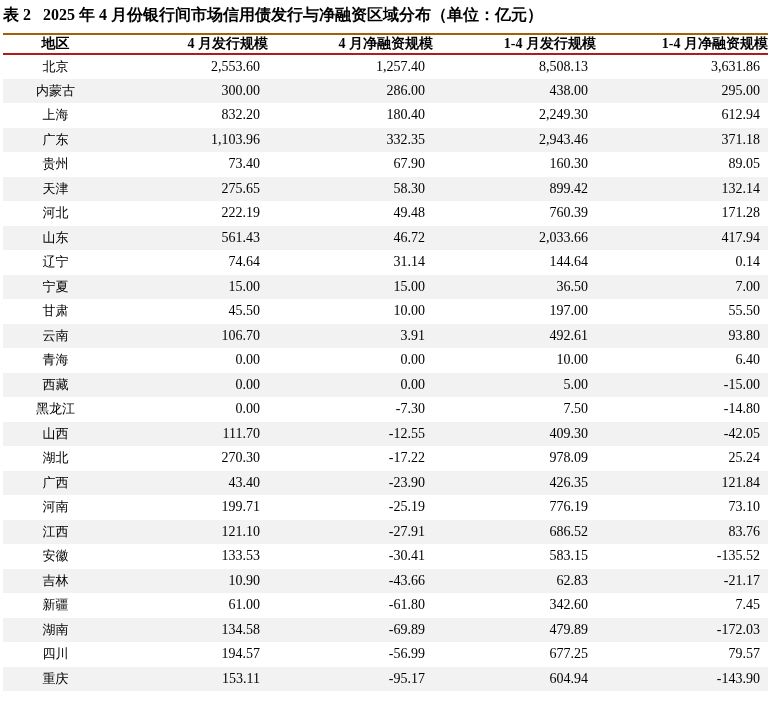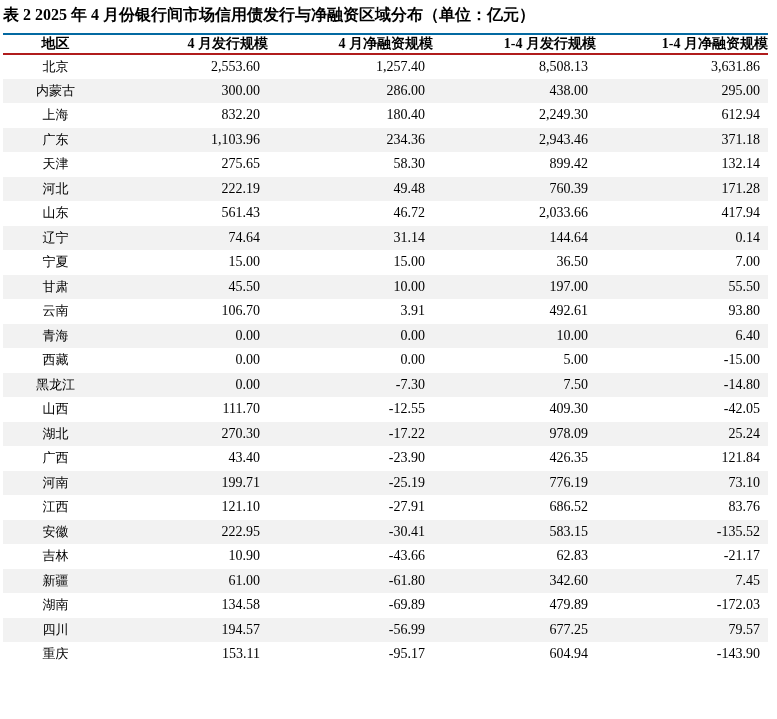--- a/index.html
+++ b/index.html
@@ -1,21 +1,21 @@
 <!DOCTYPE html>
 <html><head>
   <meta charset="utf-8">
   <style>
     html, body { margin: 0; padding: 0; background: #ffffff; }
     body { width: 777px; height: 719px; overflow: hidden; position: relative; font-family: "Liberation Serif", "DejaVu Serif", serif; color: #000; }
     .title { position: absolute; left: 3px; top: 4px; height: 22px; line-height: 22px; font-size: 16px; font-weight: bold; white-space: nowrap; }
-    .title .label { margin-right: 4px; }
+    .title .label { margin-right: 12px; }
     .title .unit { font-weight: bold; }
     table { position: absolute; left: 3px; top: 33px; width: 765px; border-collapse: collapse; table-layout: fixed; }
-    thead tr { height: 16px; border-top: 2px solid #0369a1; border-bottom: 2px solid #b01c1c; }
+    thead tr { height: 16px; border-top: 2px solid #a16207; border-bottom: 2px solid #b01c1c; }
     th { font-size: 14px; font-weight: bold; padding: 0; }
     th.c0 { text-align: center; }
     th.num { text-align: right; }
     tbody tr { height: 24.5px; }
     tbody tr:nth-child(even) td { background: #f2f2f2; }
     td { font-size: 14px; padding: 0; }
     td.c0 { text-align: center; font-family: "DejaVu Sans", sans-serif; font-size: 13px; }
     td.num { text-align: right; }
     td.num1 { padding-right: 8px; }
     td.num2 { padding-right: 8px; }
@@ -69,23 +69,30 @@
       <tr>
         <td class="c0">上海</td>
         <td class="num num1">832.20</td>
         <td class="num num2">180.40</td>
         <td class="num num3">2,249.30</td>
         <td class="num num4">612.94</td>
       </tr>
       <tr>
         <td class="c0">广东</td>
         <td class="num num1">1,103.96</td>
-        <td class="num num2">234.36</td>
+        <td class="num num2">332.35</td>
         <td class="num num3">2,943.46</td>
         <td class="num num4">371.18</td>
+      </tr>
+      <tr>
+        <td class="c0">贵州</td>
+        <td class="num num1">73.40</td>
+        <td class="num num2">67.90</td>
+        <td class="num num3">160.30</td>
+        <td class="num num4">89.05</td>
       </tr>
       <tr>
         <td class="c0">天津</td>
         <td class="num num1">275.65</td>
         <td class="num num2">58.30</td>
         <td class="num num3">899.42</td>
         <td class="num num4">132.14</td>
       </tr>
       <tr>
         <td class="c0">河北</td>
@@ -180,21 +187,21 @@
       </tr>
       <tr>
         <td class="c0">江西</td>
         <td class="num num1">121.10</td>
         <td class="num num2">-27.91</td>
         <td class="num num3">686.52</td>
         <td class="num num4">83.76</td>
       </tr>
       <tr>
         <td class="c0">安徽</td>
-        <td class="num num1">222.95</td>
+        <td class="num num1">133.53</td>
         <td class="num num2">-30.41</td>
         <td class="num num3">583.15</td>
         <td class="num num4">-135.52</td>
       </tr>
       <tr>
         <td class="c0">吉林</td>
         <td class="num num1">10.90</td>
         <td class="num num2">-43.66</td>
         <td class="num num3">62.83</td>
         <td class="num num4">-21.17</td>

